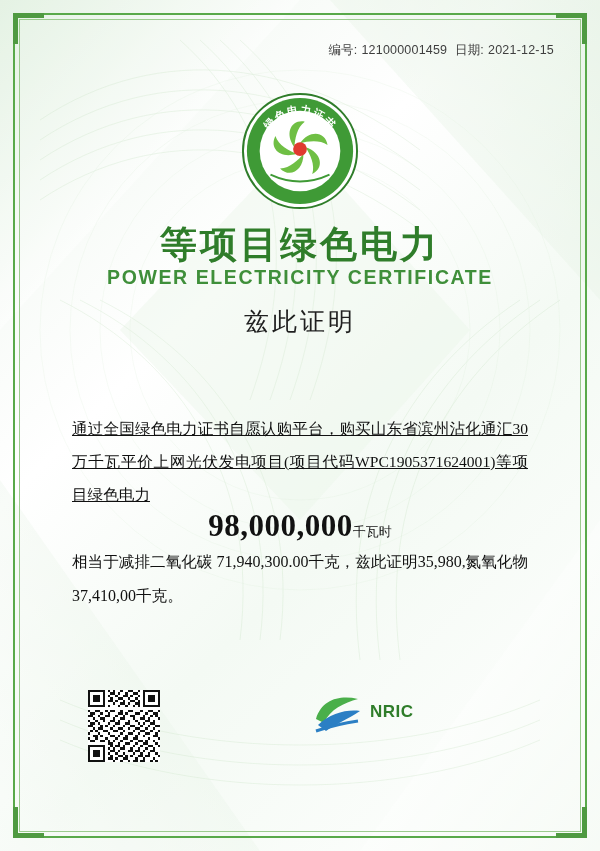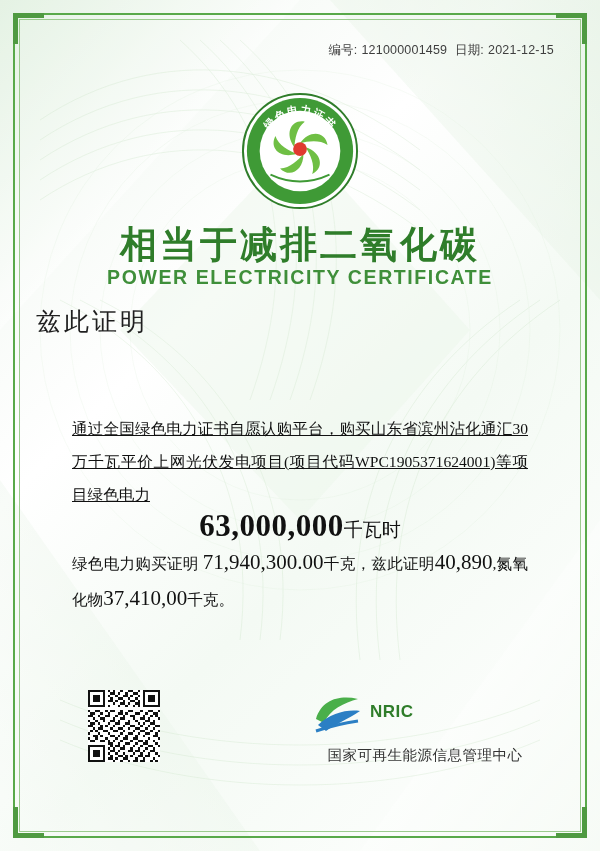--- a/index.html
+++ b/index.html
@@ -103,26 +103,25 @@
     text-align: center;
     font-size: 19.5px;
     font-weight: bold;
     color: #3f8f3a;
     letter-spacing: 1.6px;
   }
   .subtitle {
     position: absolute;
     left: 0; right: 0;
     top: 305px;
-    text-align: left;
+    text-align: center;
     font-size: 25px;
     color: #1f1f1f;
     letter-spacing: 3px;
     font-family: "Liberation Serif", serif;
-    padding-left: 36px;
   }
 
   .body-block {
     position: absolute;
     left: 72px;
     right: 72px;
     top: 412px;
     color: #111111;
     font-size: 15.6px;
     line-height: 33px;
@@ -138,38 +137,38 @@
     text-align: center;
   }
   .amount-num {
     font-size: 31px;
     font-weight: bold;
     color: #111;
     letter-spacing: 0.5px;
     font-family: "Liberation Serif", serif;
   }
   .amount-unit {
-    font-size: 19px;
+    font-size: 13px;
     color: #111;
     font-family: "Liberation Serif", serif;
   }
 
   .emission-block {
     position: absolute;
     left: 72px;
     right: 72px;
     top: 545px;
     color: #111111;
     font-size: 15.6px;
     line-height: 34px;
     font-family: "Liberation Serif", serif;
     text-align: justify;
   }
   .big-num {
-    font-size: 21px;
+    font-size: 16px;
     font-weight: normal;
     font-family: "Liberation Serif", serif;
   }
 
   .qr {
     position: absolute;
     left: 88px;
     top: 690px;
     width: 72px;
     height: 72px;
@@ -297,34 +296,34 @@
             </g>
             <circle cx="0" cy="0" r="7" fill="#e03a2f"></circle>
           </g>
           <g stroke="#3f9a36" stroke-width="2" fill="none">
             <path d="M30 84 Q60 98 90 84"></path>
           </g>
         </svg>
       </div>
     </div>
 
-    <div class="title-cn">相当于减排二氧化碳</div>
+    <div class="title-cn">等项目绿色电力</div>
     <div class="title-en">POWER ELECTRICITY CERTIFICATE</div>
     <div class="subtitle">兹此证明</div>
 
     <div class="body-block">
       <p>通过全国绿色电力证书自愿认购平台，购买山东省滨州沾化通汇30万千瓦平价上网光伏发电项目(项目代码WPC1905371624001)等项目绿色电力</p>
     </div>
 
     <div class="amount-line">
-      <span class="amount-num">63,000,000</span><span class="amount-unit">千瓦时</span>
+      <span class="amount-num">98,000,000</span><span class="amount-unit">千瓦时</span>
     </div>
 
     <div class="emission-block">
-      <span>绿色电力购买证明 </span><span class="big-num">71,940,300.00</span><span>千克，兹此证明</span><span class="big-num">40,890</span><span>,氮氧化物</span><span class="big-num">37,410,00</span><span>千克。</span>
+      <span>相当于减排二氧化碳 </span><span class="big-num">71,940,300.00</span><span>千克，兹此证明</span><span class="big-num">35,980</span><span>,氮氧化物</span><span class="big-num">37,410,00</span><span>千克。</span>
     </div>
 
     <div class="qr">
       <svg viewBox="0 0 29 29" width="72" height="72" xmlns="http://www.w3.org/2000/svg" shape-rendering="crispEdges">
         <rect width="29" height="29" fill="#ffffff"></rect>
         <g fill="#111111">
           <rect x="0" y="0" width="7" height="1"></rect>
             <rect x="0" y="6" width="7" height="1"></rect>
           <rect x="0" y="0" width="1" height="7"></rect>
             <rect x="6" y="0" width="1" height="7"></rect>
@@ -540,17 +539,16 @@
 
     <div class="org">
       <div class="org-logo">
         <svg width="54" height="46" viewBox="0 0 54 46" xmlns="http://www.w3.org/2000/svg">
           <path d="M6 30 C 12 10, 30 6, 48 10 C 34 14, 20 20, 14 34 Z" fill="#4aaf4a"></path>
           <path d="M8 36 C 20 24, 38 20, 50 22 C 38 30, 24 36, 16 42 Z" fill="#2b7fc4"></path>
           <path d="M6 42 C 18 38, 34 34, 48 32" stroke="#2b7fc4" stroke-width="3" fill="none"></path>
         </svg>
         <span class="nric-text">NRIC</span>
       </div>
-      <div class="org-name">国家可再生能源信息管理中心</div>
     </div>
 
   </div>
 </div>
 
 </body></html>

